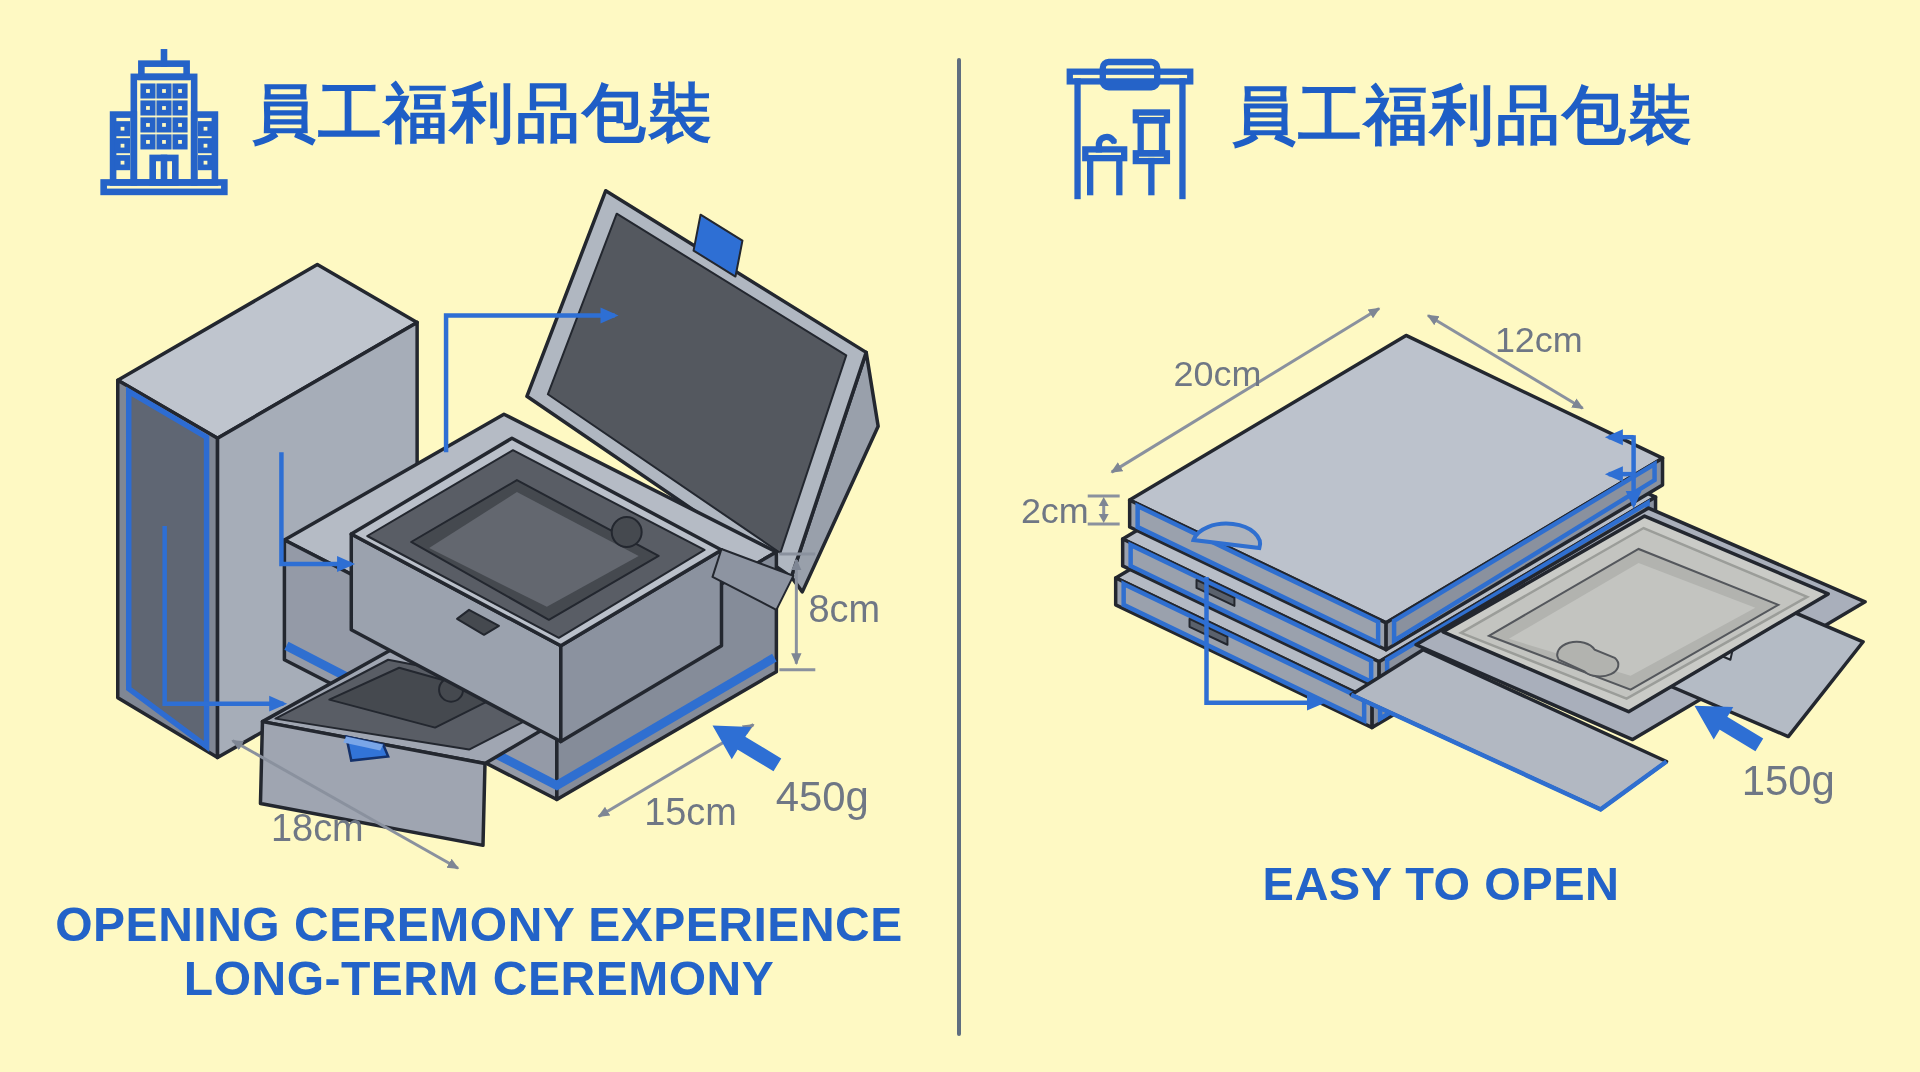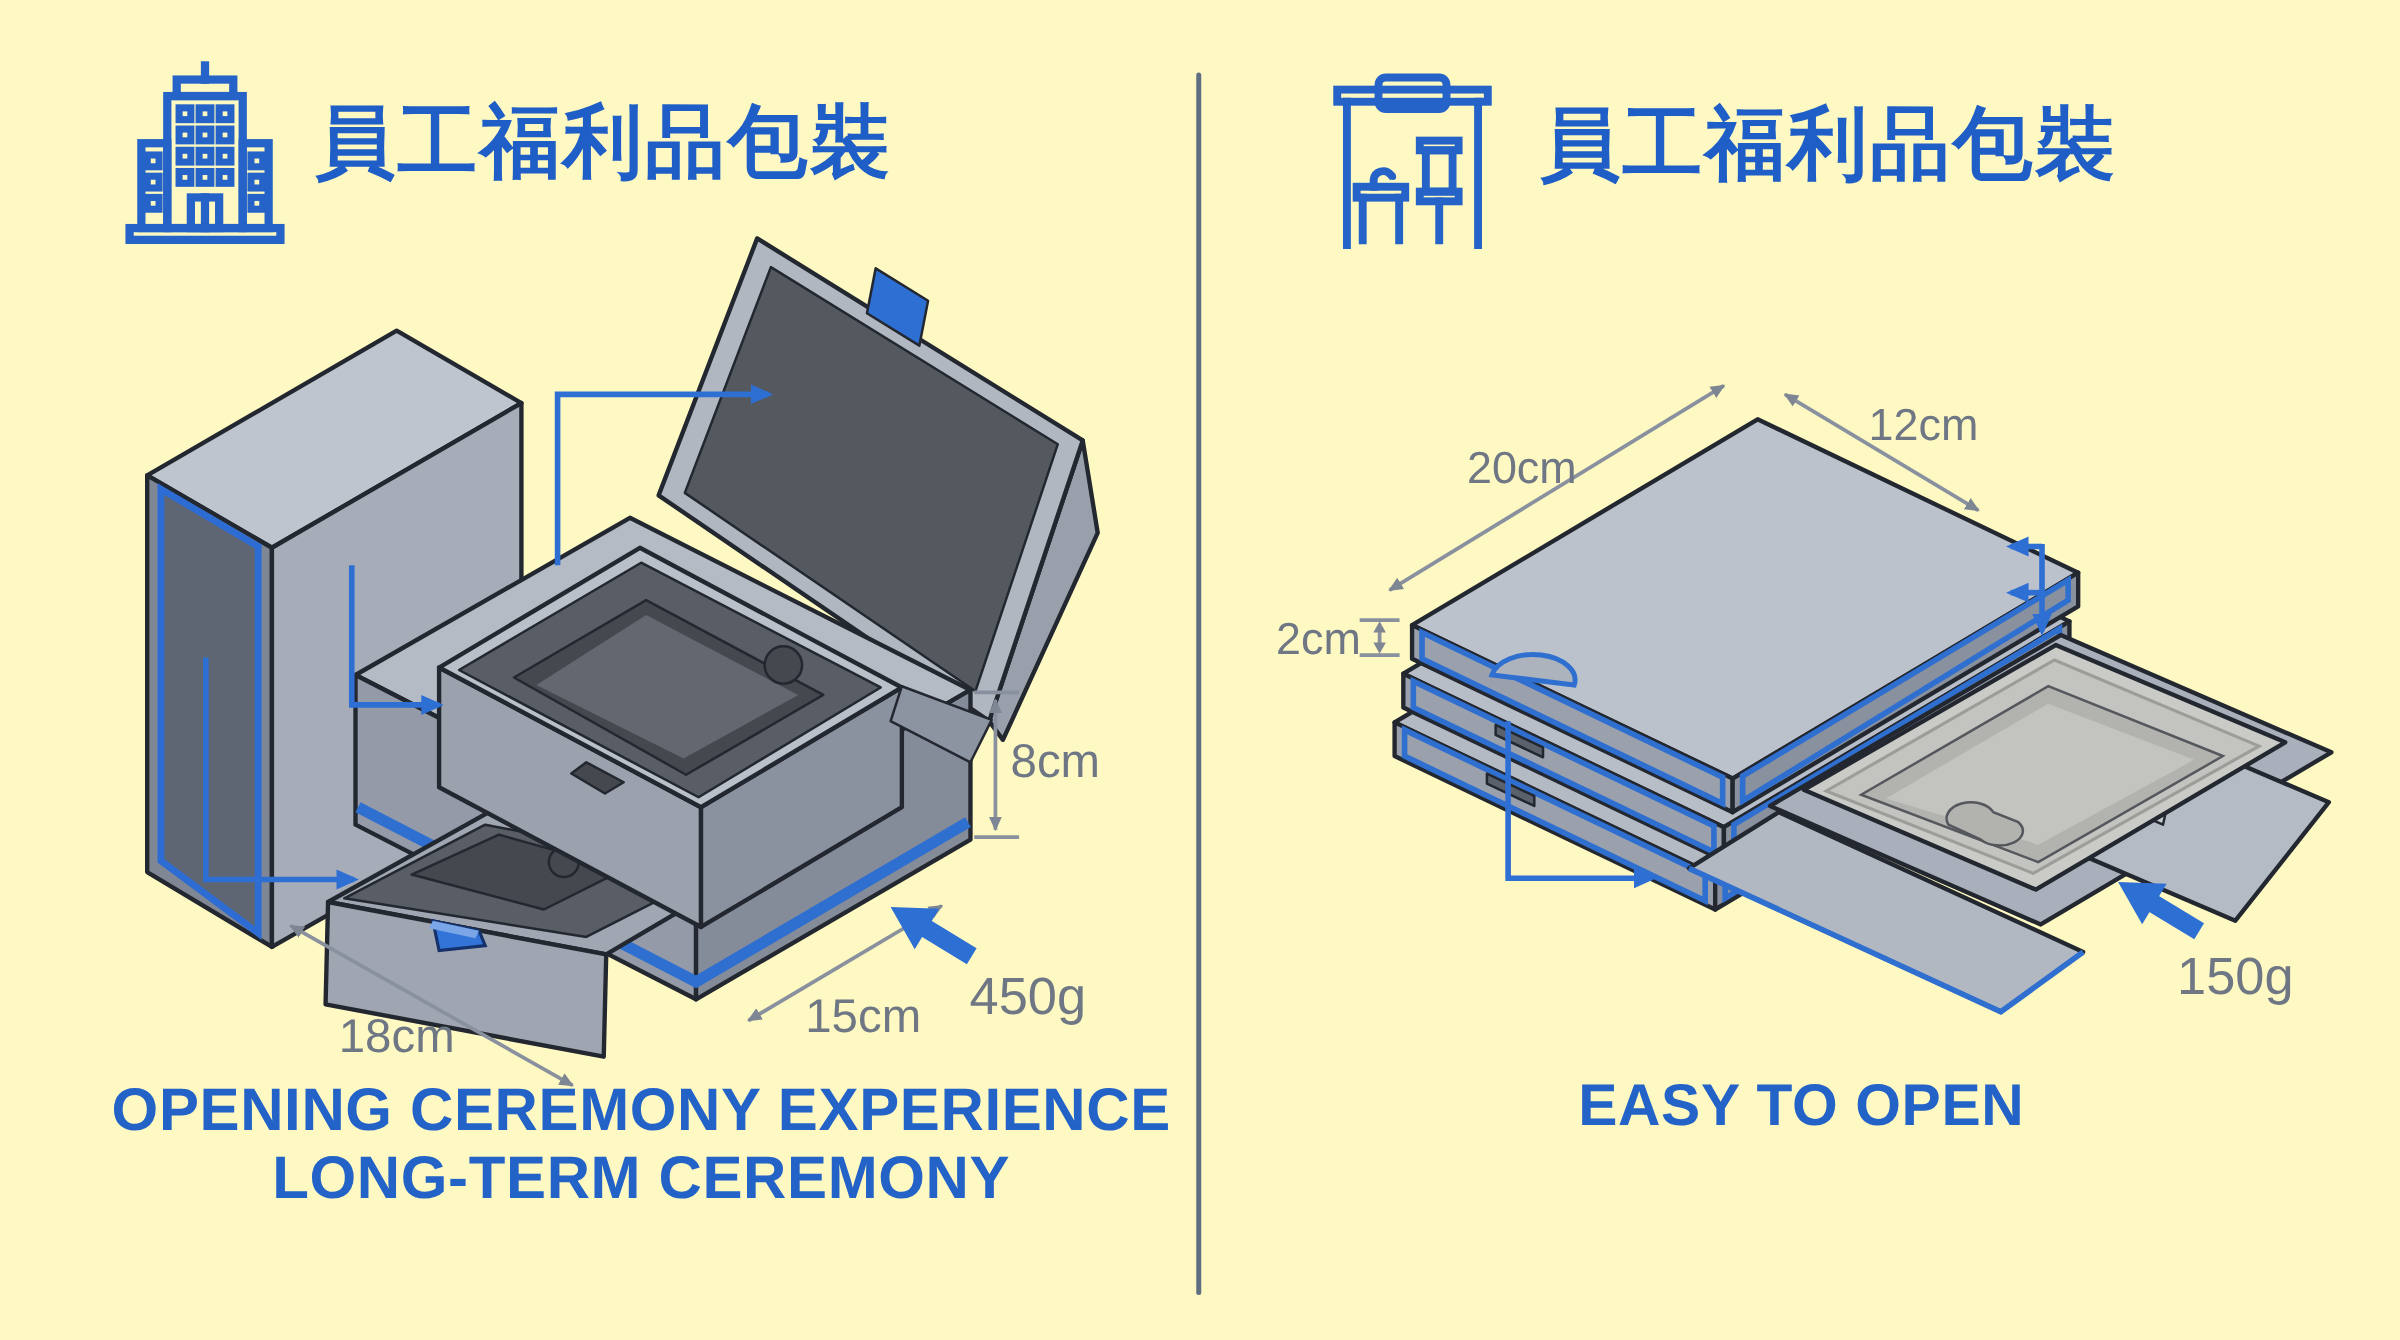--- a/index.html
+++ b/index.html
@@ -11,21 +11,21 @@
   .divider{position:absolute;left:957px;top:58px;width:4px;height:978px;background:#5f6e80;border-radius:2px;}
   .hdr{position:absolute;top:0;left:0;width:100%;height:220px;}
   .hicon{position:absolute;}
   .left .hicon{left:98px;top:48px;width:132px;height:152px;}
   .right .hicon{left:100px;top:55px;width:136px;height:148px;}
   .title{position:absolute;margin:0;font-size:64px;font-weight:bold;color:#1e5ec6;letter-spacing:2px;white-space:nowrap;}
   .left .title{left:252px;top:70px;}
   .right .title{left:270px;top:72px;}
   .diagram{position:absolute;inset:0;width:100%;height:100%;}
   .caption{position:absolute;width:100%;text-align:center;font-weight:bold;color:#2363c8;white-space:nowrap;}
-  .left .caption{top:862px;font-size:48px;line-height:54px;letter-spacing:.5px;padding-left:34px;}
+  .left .caption{top:898px;font-size:48px;line-height:54px;letter-spacing:.5px;}
   .right .caption{top:856px;font-size:47px;line-height:55px;letter-spacing:.5px;}
   svg text{font-family:"Liberation Sans",sans-serif;fill:#6f7785;}
   .dim{font-size:38px;}
   .dimsm{font-size:36px;}
   .wt{font-size:42px;}
   .box{stroke:#23272f;stroke-width:3.5;stroke-linejoin:round;}
   .thin{stroke:#23272f;stroke-width:2;stroke-linejoin:round;}
   .dimline{stroke:#8a919e;stroke-width:3;fill:none;}
   .tick{stroke:#8a919e;stroke-width:3;}
   .bluetrim{stroke:#2f6fd0;fill:none;}

